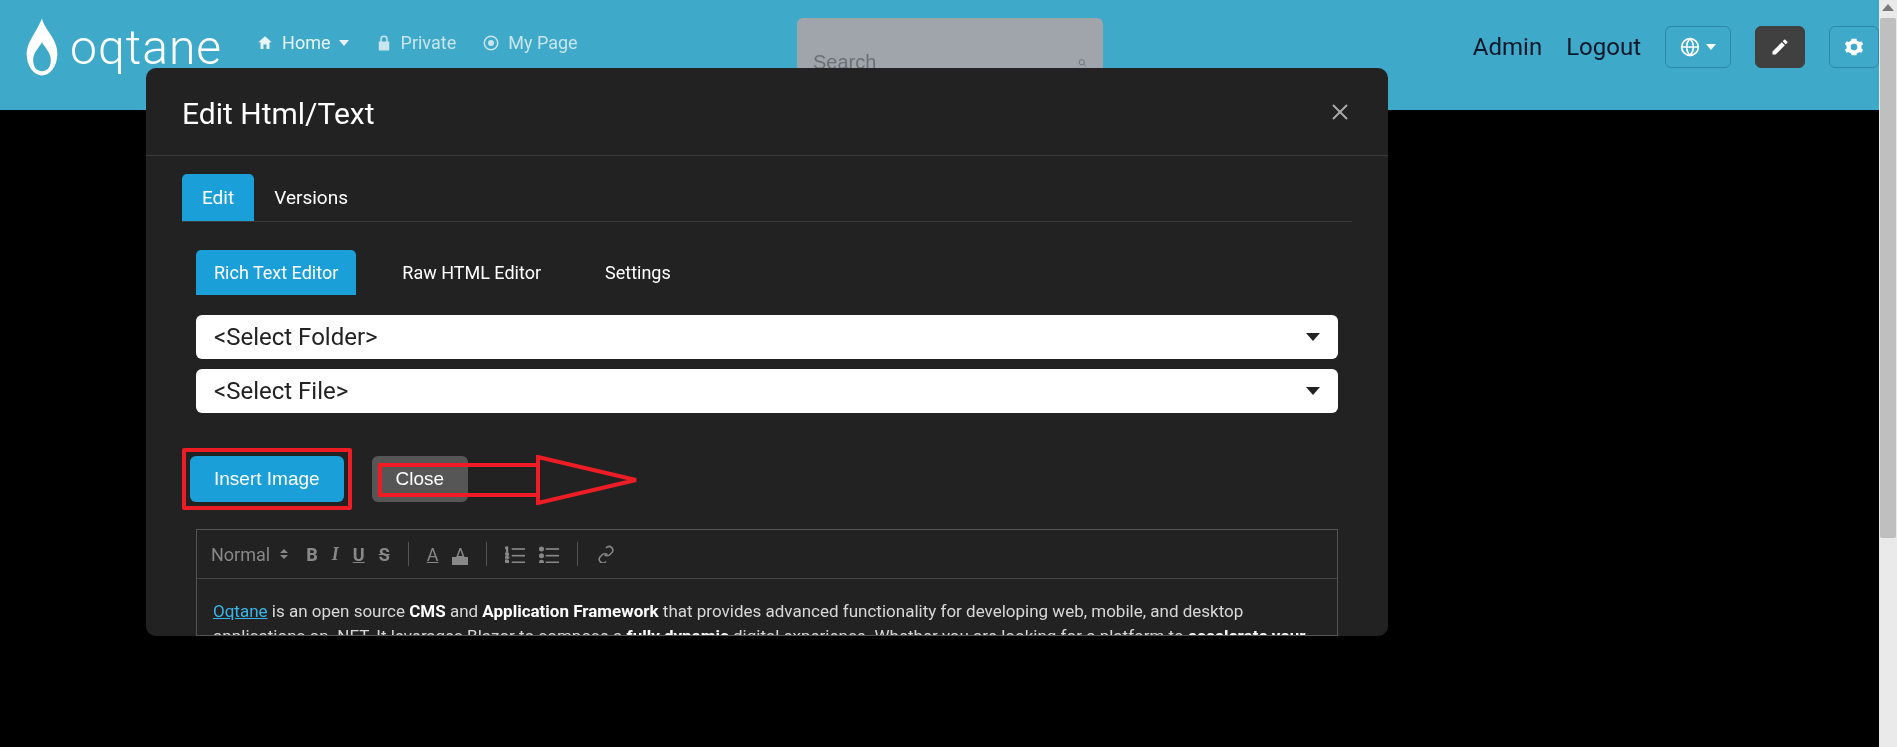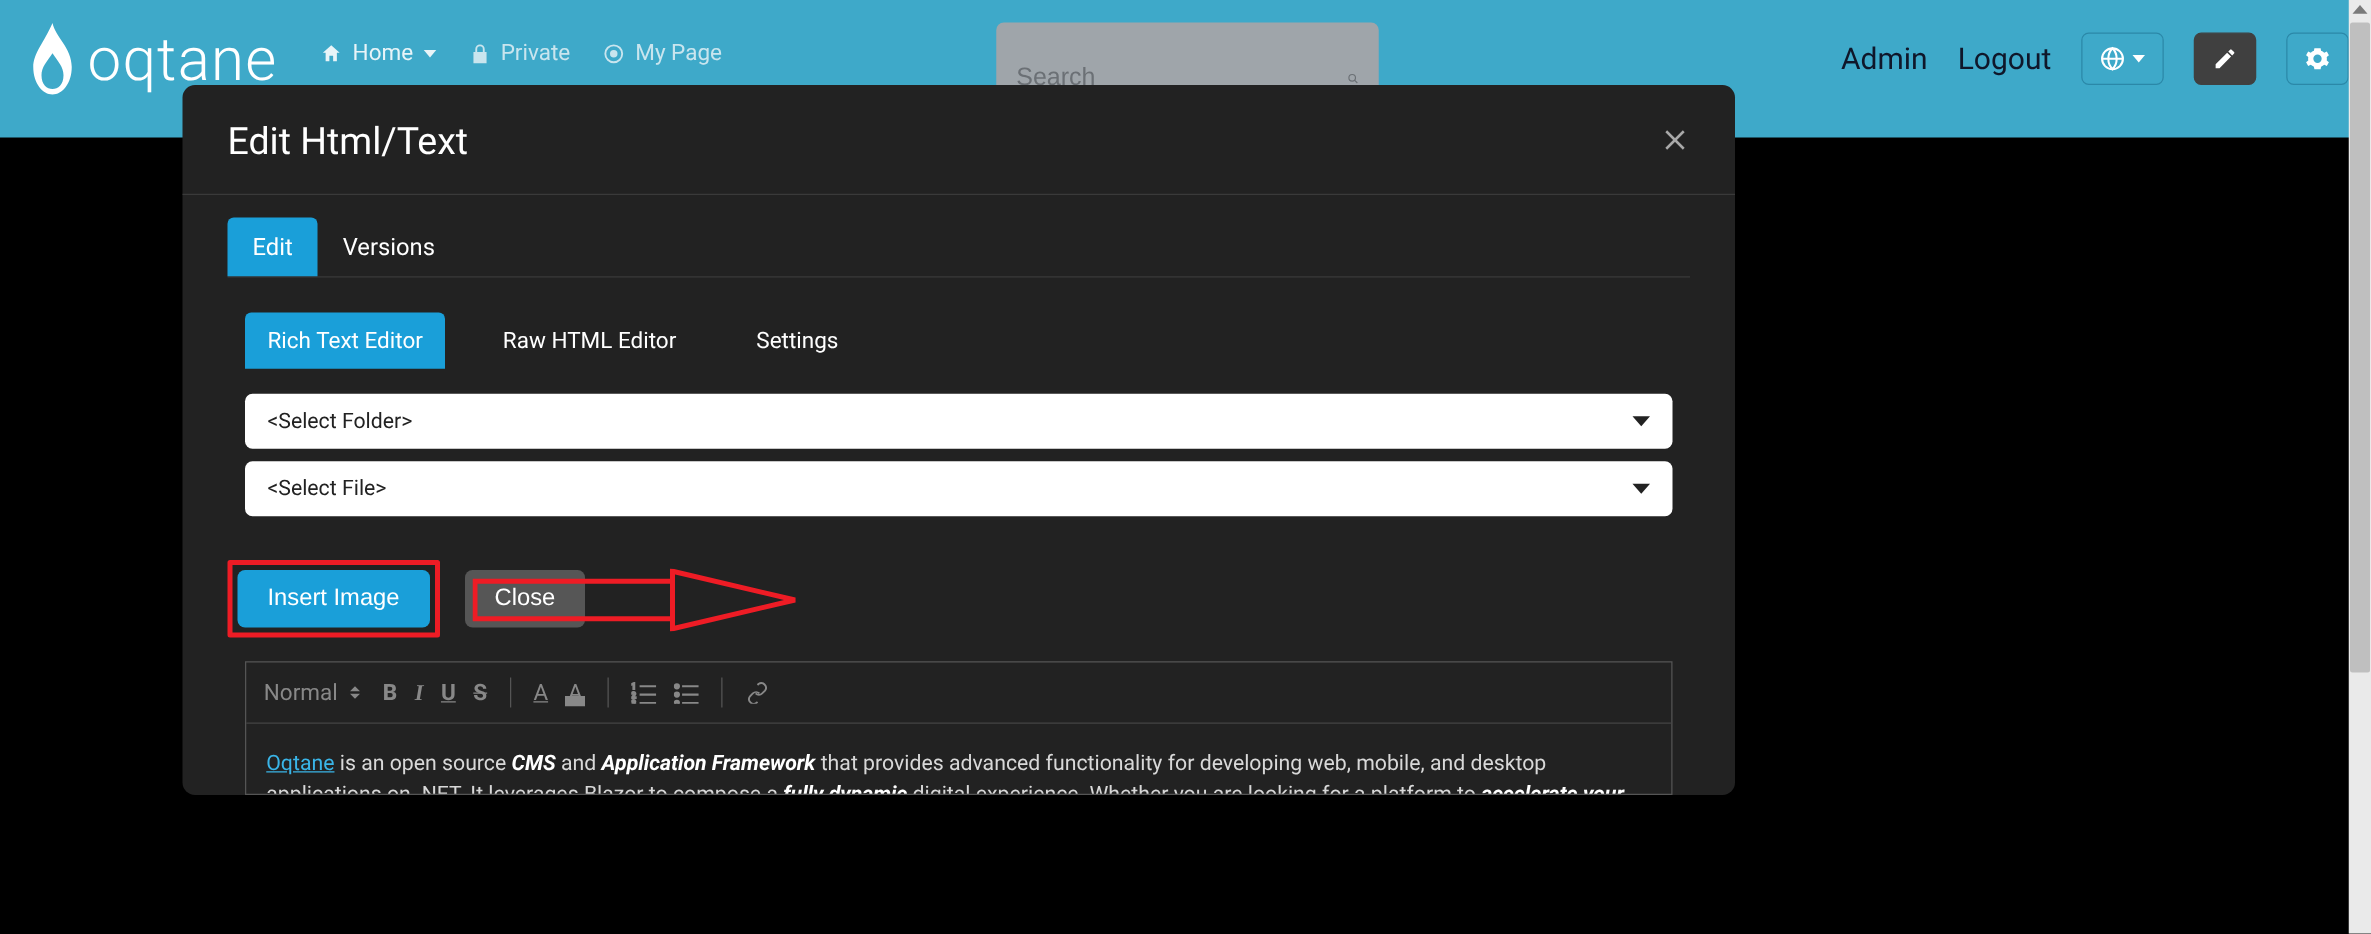--- a/index.html
+++ b/index.html
@@ -144,21 +144,21 @@
 .select-box {
   margin: 20px 14px 0 14px;
   background:#fff;
   color:#222;
   border-radius: 6px;
   height: 44px;
   display:flex;
   align-items:center;
   justify-content:space-between;
   padding: 0 18px;
-  font-size: 17px;
+  font-size: 24px;
   cursor:pointer;
 }
 .select-box + .select-box { margin-top: 10px; }
 .chev {
   border-left:7px solid transparent;
   border-right:7px solid transparent;
   border-top:8px solid #222;
 }
 .button-row {
   display:flex;
@@ -209,21 +209,21 @@
 .tb-strike { text-decoration:line-through; font-weight:bold; }
 .editor-content {
   padding: 20px 16px 0 16px;
   font-size: 17px;
   color: #d8d8d8;
   line-height: 1.45;
   max-height: 56px;
   overflow:hidden;
 }
 .editor-content a { color:#3ab5e8; text-decoration:underline; }
-.editor-content b { color:#fff;font-style:italic; }
+.editor-content b { color:#fff; }
 .scrollbar-track {
   position:absolute;
   right:0; top:0;
   width: 18px;
   height: 747px;
   background: #eaeaea;
   display:flex;
   flex-direction:column;
   align-items:center;
 }

